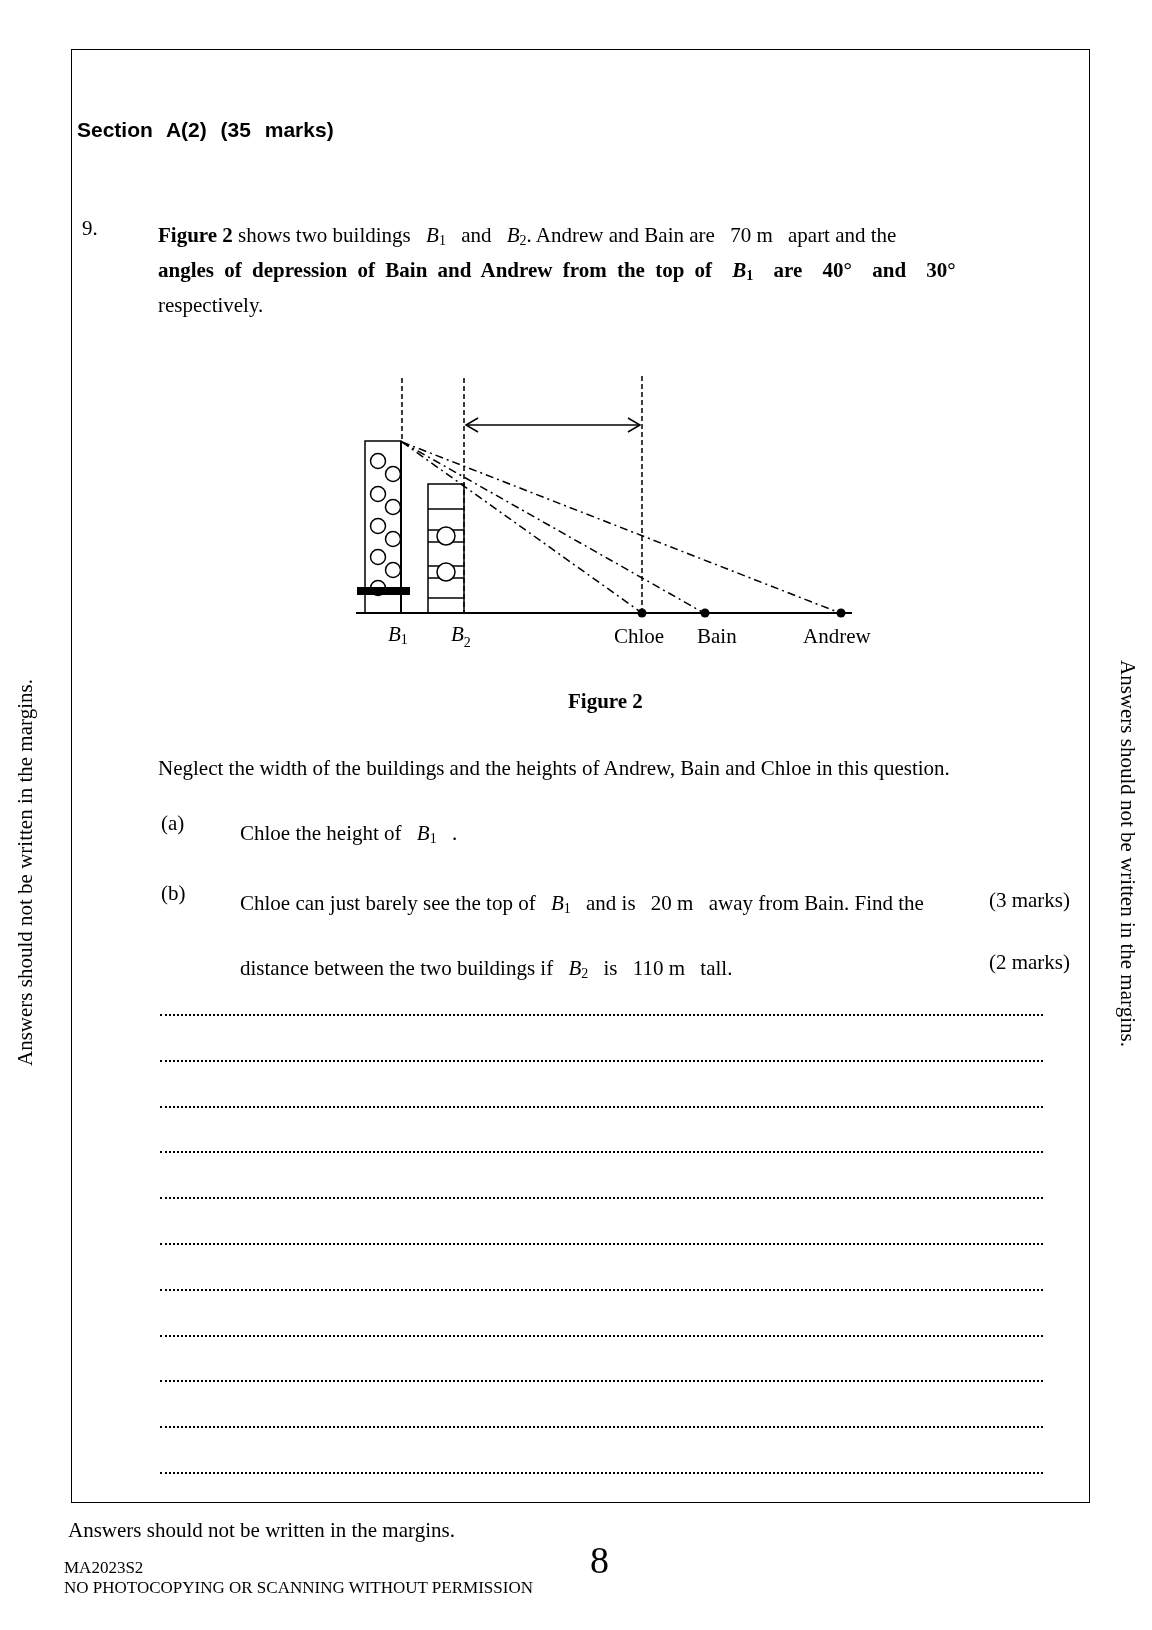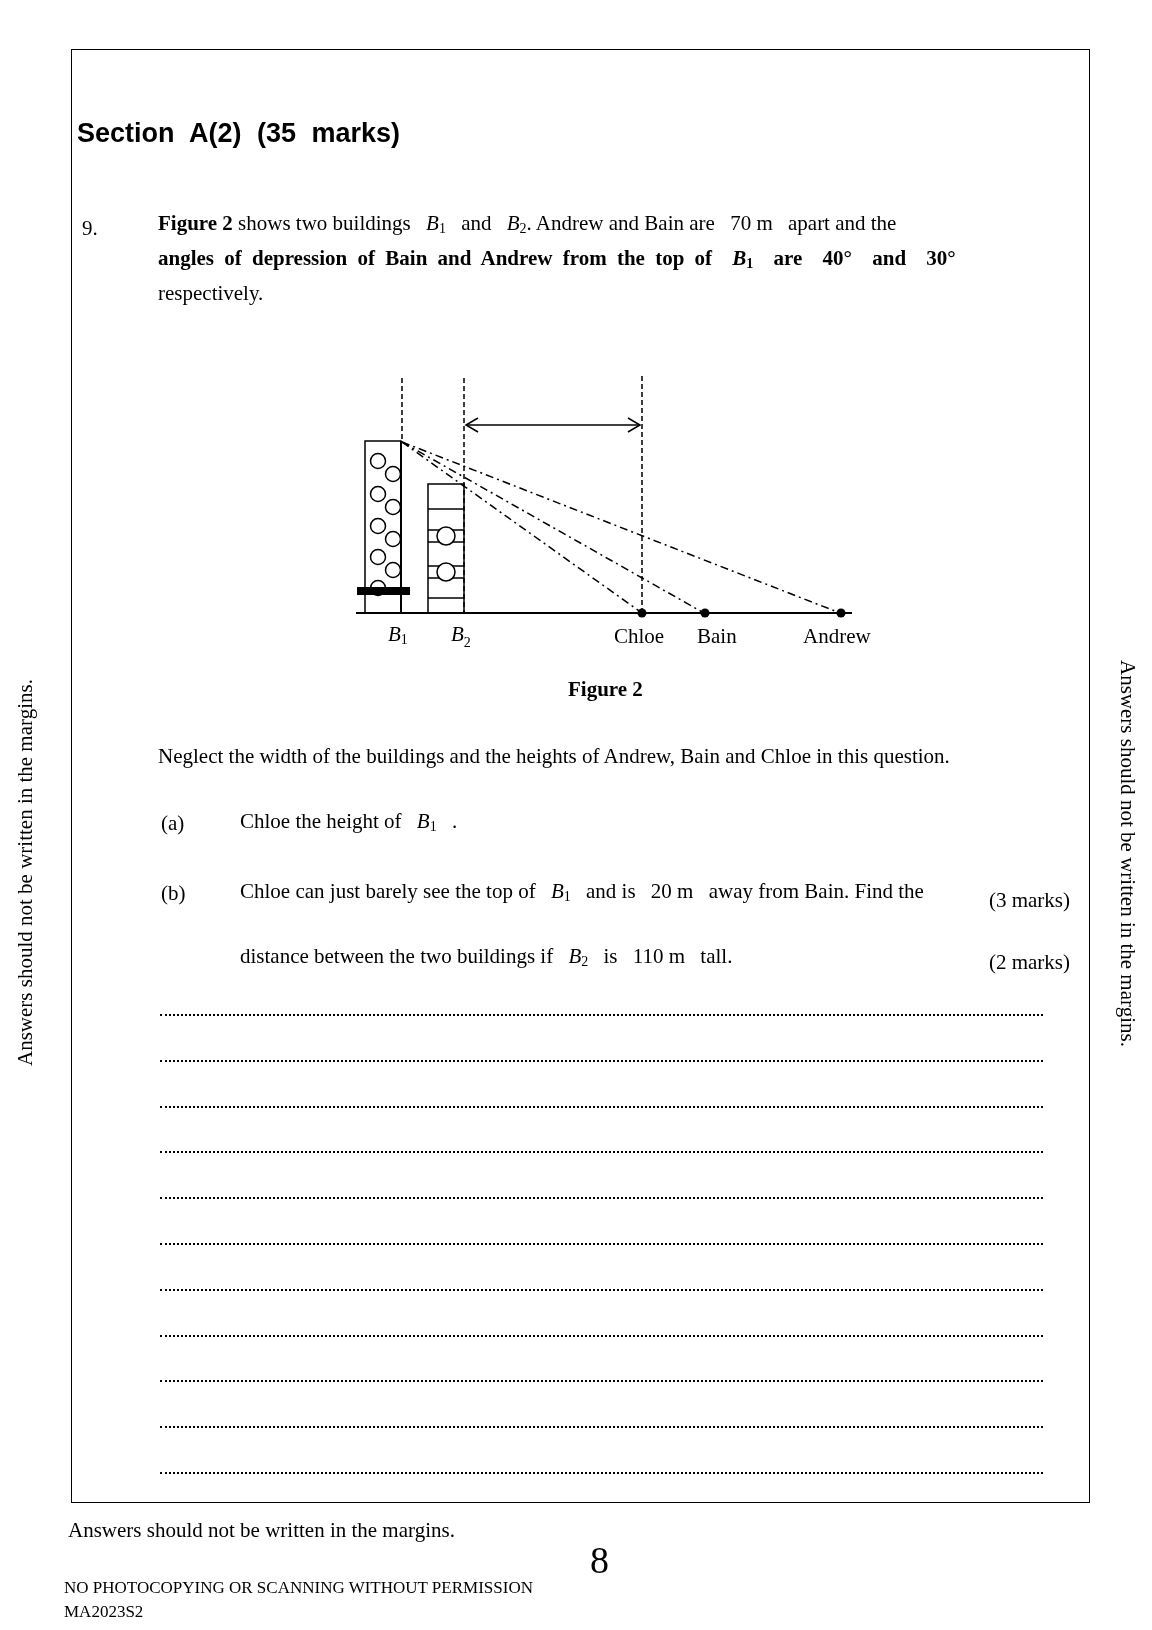--- a/index.html
+++ b/index.html
@@ -1,38 +1,38 @@
 <!DOCTYPE html>
 <html><head>
 <meta charset="utf-8">
 <style>
   html, body { margin: 0; padding: 0; background: #ffffff; }
   body { width: 1152px; height: 1630px; position: relative; overflow: hidden;
          font-family: "Liberation Serif", serif; color: #000; }
   .frame { position: absolute; left: 71px; top: 49px; width: 1019px; height: 1454px;
            border: 1.5px solid #000; box-sizing: border-box; }
   .section-title { position: absolute; left: 77px; top: 118px;
-                   font-family: "Liberation Sans", sans-serif; font-weight: bold; font-size: 27px;
+                   font-family: "Liberation Sans", sans-serif; font-weight: bold; font-size: 21px;
                    word-spacing: 8px; }
   .qnum { position: absolute; left: 82px; top: 216px; font-size: 21px; }
-  .para { position: absolute; left: 158px; font-size: 21px; line-height: 35px; white-space: nowrap; }
+  .para { position: absolute; left: 158px; font-size: 21px; line-height: 35px; white-space: nowrap; margin-top: 12px; }
   .para i { font-style: italic; }
   .sub { font-size: 14px; vertical-align: -3px; font-style: normal; }
   .gap { display: inline-block; width: 10px; }
   .marks { position: absolute; right: 82px; font-size: 21px; }
   .label-ab { position: absolute; left: 161px; font-size: 21px; }
   .dots { position: absolute; left: 160px; width: 883px; height: 0;
           border-top: 2px dotted #000; }
   .margin-left { position: absolute; left: 13px; top: 1066px; width: 440px;
                  transform-origin: 0 0; transform: rotate(-90deg); font-size: 21px; white-space: nowrap; }
   .margin-right { position: absolute; left: 1140px; top: 660px; width: 440px;
                   transform-origin: 0 0; transform: rotate(90deg); font-size: 21px; white-space: nowrap; }
   .footer-warn { position: absolute; left: 68px; top: 1518px; font-size: 21px; }
   .page-num { position: absolute; left: 590px; top: 1538px; font-size: 38px; }
-  .code { position: absolute; left: 64px; top: 1558px; font-size: 17px; margin-top: 44px; }
+  .code { position: absolute; left: 64px; top: 1558px; font-size: 17px; }
   .copyright { position: absolute; left: 64px; top: 1578px; font-size: 17px; text-align: center; }
   svg text { font-family: "Liberation Serif", serif; }
 </style>
 </head>
 <body>
 
 <div class="margin-left">Answers should not be written in the margins.</div>
 <div class="margin-right">Answers should not be written in the margins.</div>
 
 <div class="frame"></div>

